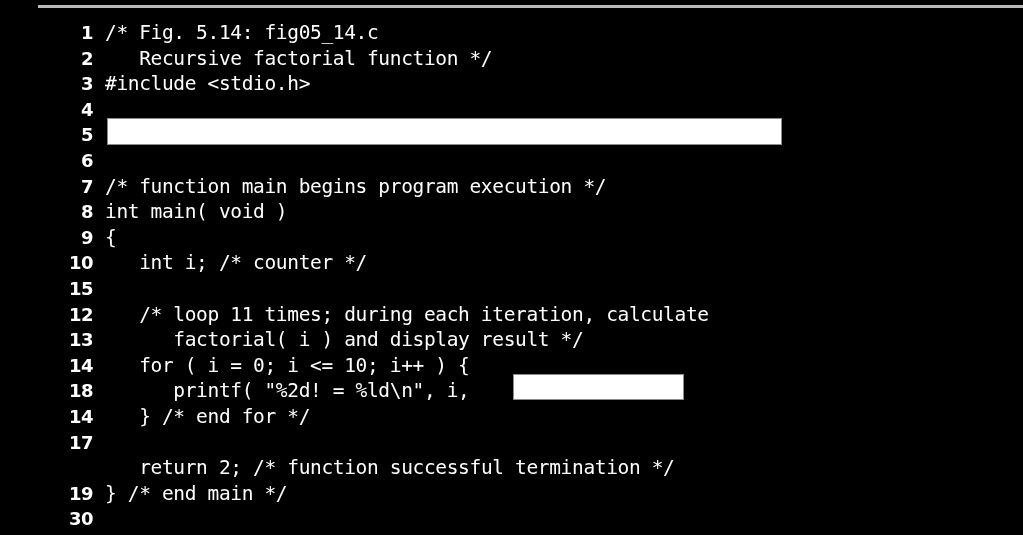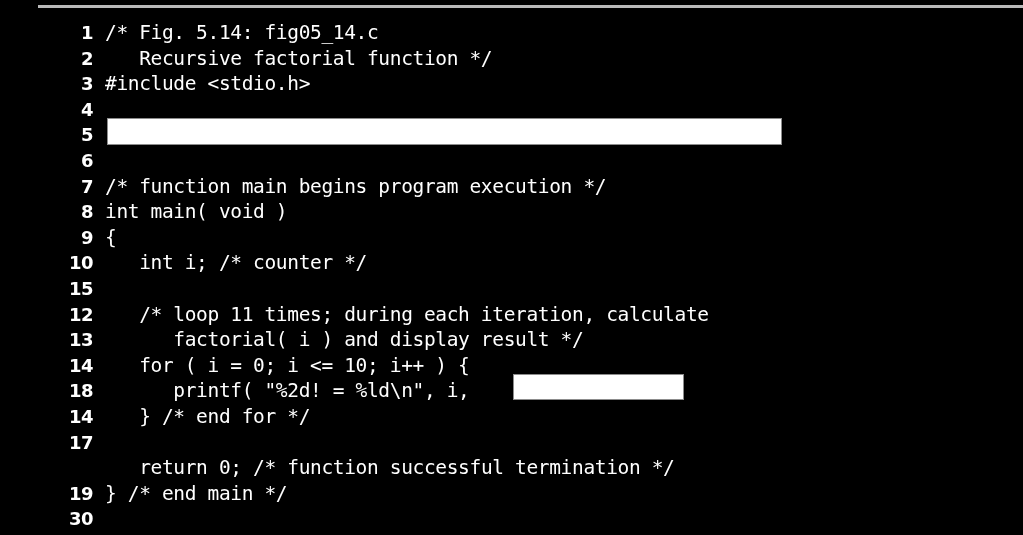--- a/index.html
+++ b/index.html
@@ -113,21 +113,21 @@
       <div class="code-line"><span class="lineno">8</span><span class="code-text"><b>int</b><span> main( </span><b>void</b><span> )</span></span></div>
       <div class="code-line"><span class="lineno">9</span><span class="code-text"><span>{</span></span></div>
       <div class="code-line"><span class="lineno">10</span><span class="code-text"><span>   </span><b>int</b><span> i; /* counter */</span></span></div>
       <div class="code-line"><span class="lineno">15</span><span class="code-text"><span></span></span></div>
       <div class="code-line"><span class="lineno">12</span><span class="code-text"><span>   /* loop 11 times; during each iteration, calculate</span></span></div>
       <div class="code-line"><span class="lineno">13</span><span class="code-text"><span>      factorial( i ) and display result */</span></span></div>
       <div class="code-line"><span class="lineno">14</span><span class="code-text"><span>   </span><b>for</b><span> ( i = </span><b>0</b><span>; i &lt;= </span><b>10</b><span>; i++ ) {</span></span></div>
       <div class="code-line"><span class="lineno">18</span><span class="code-text"><span>      printf( </span><b>"%2d! = %ld\n"</b><span>, i,                );</span></span></div>
       <div class="code-line"><span class="lineno">14</span><span class="code-text"><span>   } /* end for */</span></span></div>
       <div class="code-line"><span class="lineno">17</span><span class="code-text"><span></span></span></div>
-      <div class="code-line"><span class="code-text"><span>   </span><b>return 0</b><span>; /* function successful termination */</span></span></div>
+      <div class="code-line"><span class="code-text"><span>   </span><b>return 2</b><span>; /* function successful termination */</span></span></div>
       <div class="code-line"><span class="lineno">19</span><span class="code-text"><span>} /* end main */</span></span></div>
       <div class="code-line"><span class="lineno">30</span><span class="code-text"><span></span></span></div>
     </div>
 
   <div class="blank-box" id="blank-line5"></div>
 
   <div class="blank-box" id="blank-line15"></div>
 
 </div>
 

